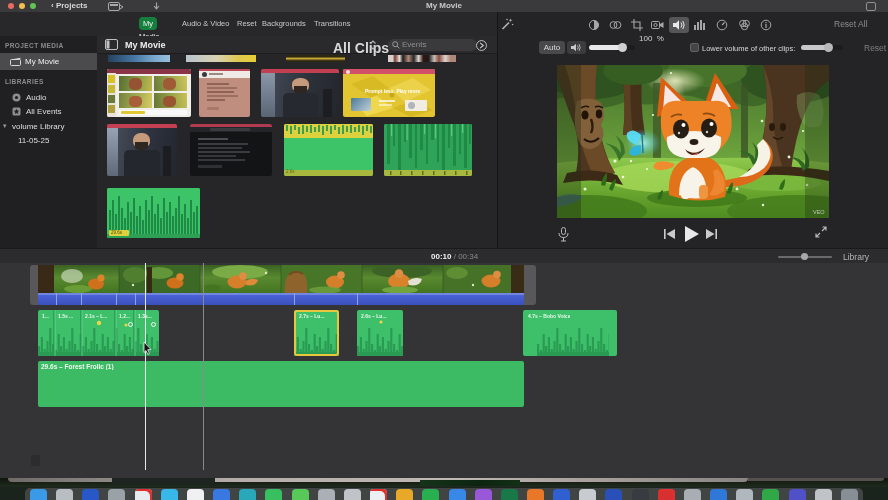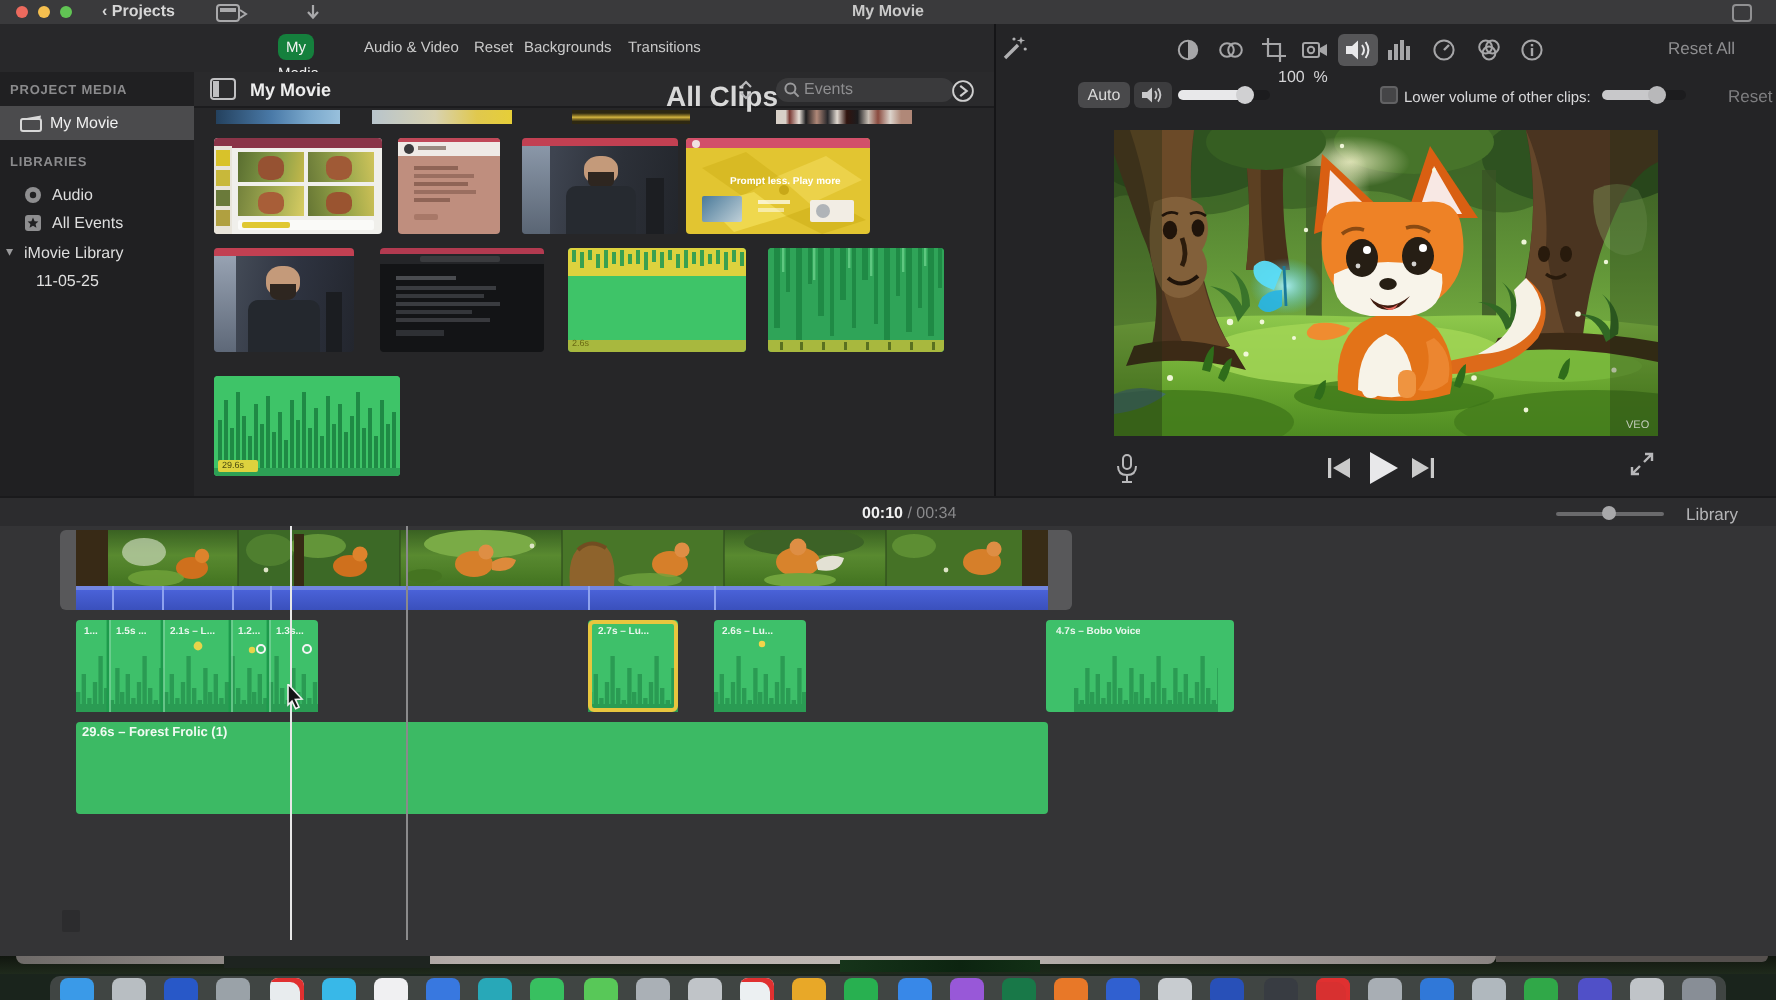--- a/index.html
+++ b/index.html
@@ -79,21 +79,21 @@
     <circle cx="4.5" cy="4.5" r="4" fill="#8e8e90"></circle>
       <circle cx="4.5" cy="4.5" r="1.6" fill="#202022"></circle>
   </svg>
   <div class="abs sbitem" style="left:26px;top:57px">Audio</div>
   <svg class="abs" style="left:12px;top:71px" width="9" height="9" viewBox="0 0 9 9">
     <rect x="0.5" y="0.5" width="8" height="8" rx="1.5" fill="#8e8e90"></rect>
     <path d="M4.5 1.8 L5.3 3.6 L7.2 3.7 L5.8 5 L6.2 6.9 L4.5 5.9 L2.8 6.9 L3.2 5 L1.8 3.7 L3.7 3.6 Z" fill="#202022"></path>
   </svg>
   <div class="abs sbitem" style="left:26px;top:71px">All Events</div>
   <div class="abs" style="left:3px;top:86px;font-size:7px;color:#9a9a9c">▾</div>
-  <div class="abs sbitem" style="left:12px;top:86px">iMovie Library</div>
+  <div class="abs sbitem" style="left:12px;top:86px">volume Library</div>
   <div class="abs sbitem" style="left:18px;top:100px">11-05-25</div>
 </div>
 
 <div class="abs" id="browser">
   <div class="abs" id="bhead">
     <svg class="abs" style="left:8px;top:3px" width="13" height="11" viewBox="0 0 13 11">
       <rect x="0.5" y="0.5" width="12" height="10" rx="1.5" fill="none" stroke="#c0c0c2"></rect>
       <rect x="1.5" y="1.5" width="3" height="8" fill="#c0c0c2"></rect>
     </svg>
     <div class="abs" style="left:28px;top:4px;font-size:9px;font-weight:bold;color:#ededed">My Movie</div>

